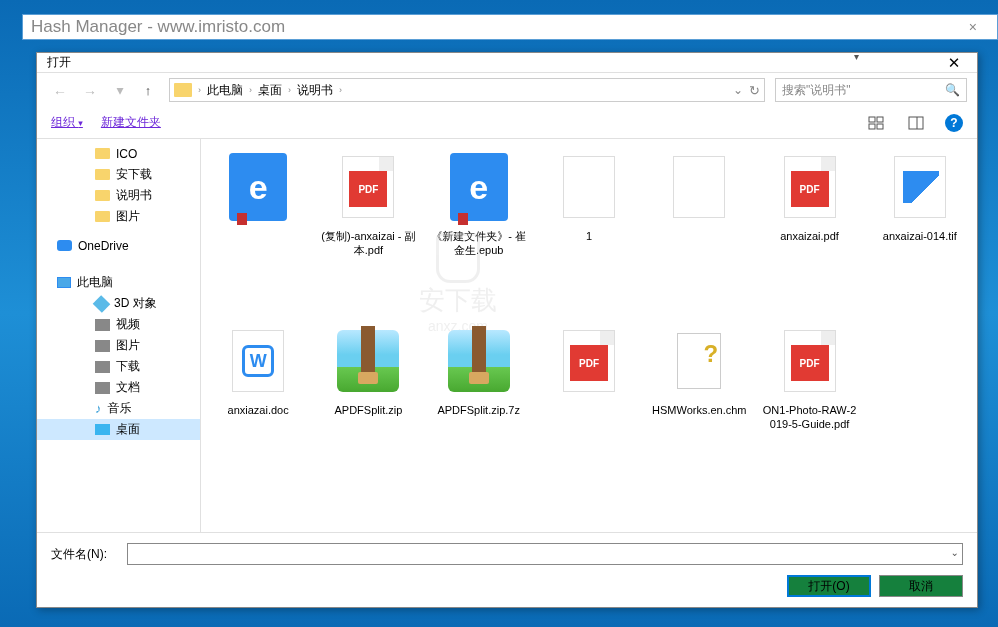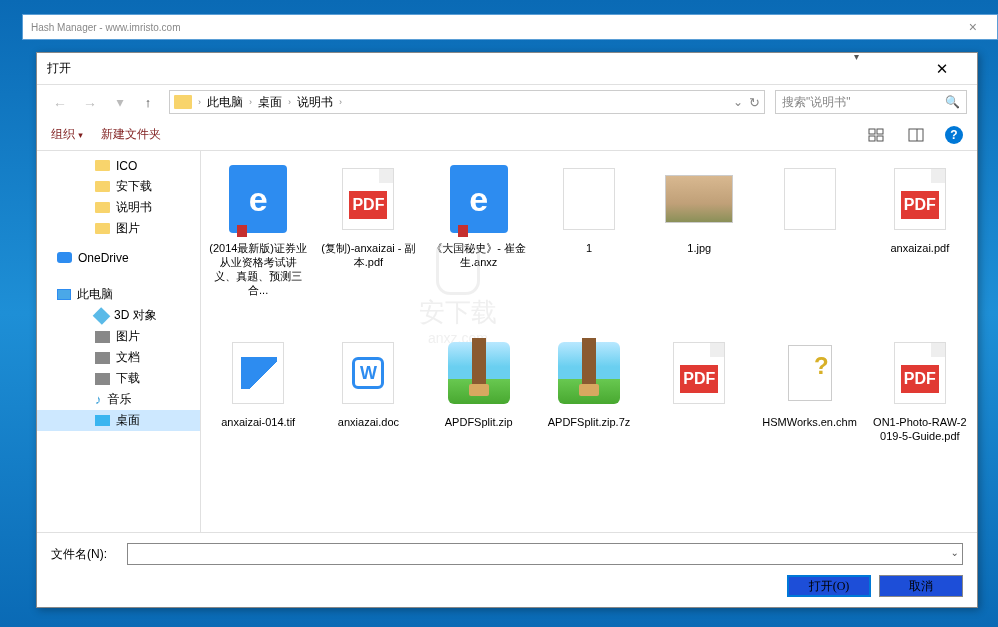--- a/index.html
+++ b/index.html
@@ -1,37 +1,37 @@
 <!DOCTYPE html>
 <html><head>
 <meta charset="utf-8">
 <style>
 * { margin: 0; padding: 0; box-sizing: border-box; font-family: "Microsoft YaHei", "Segoe UI", sans-serif; }
 body { width: 998px; height: 627px; background: linear-gradient(180deg, #0a6ab5 0%, #1e8fd6 50%, #0a6ab5 100%); position: relative; overflow: hidden; }
 .parent-window { position: absolute; top: 14px; left: 22px; right: 0; height: 26px; background: #fff; border: 1px solid #5a9ed6; display: flex; align-items: center; padding: 0 8px; }
-.parent-title { color: #888; font-size: 10px; flex: 1; }
+.parent-title { color: #888; font-size: 17px; flex: 1; }
 .parent-close { color: #888; font-size: 14px; padding: 0 12px; cursor: default; }
 .dialog { position: absolute; top: 52px; left: 36px; width: 942px; height: 556px; background: #fff; border: 1px solid #888; box-shadow: 2px 2px 8px rgba(0,0,0,0.3); display: flex; flex-direction: column; }
-.dlg-titlebar { height: 32px; display: flex; align-items: center; padding: 0 14px 0 10px; border-bottom: 1px solid #e0e0e0; }
+.dlg-titlebar { height: 20px; display: flex; align-items: center; padding: 0 2px 0 10px; border-bottom: 1px solid #e0e0e0; }
 .dlg-title { font-size: 12px; flex: 1; }
 .dlg-close { width: 42px; height: 26px; display: flex; align-items: center; justify-content: center; font-size: 15px; }
 .nav-row { height: 34px; display: flex; align-items: center; padding: 0 10px; gap: 4px; }
 .nav-arrow { width: 26px; height: 26px; display: flex; align-items: center; justify-content: center; color: #bbb; font-size: 14px; }
 .nav-arrow.on { color: #333; }
 .nav-up { width: 22px; height: 22px; display: flex; align-items: center; justify-content: center; color: #555; font-size: 13px; }
 .breadcrumb { flex: 1; height: 24px; border: 1px solid #ccc; display: flex; align-items: center; padding: 0 4px; gap: 2px; font-size: 12px; margin: 0 6px; position: relative; }
 .bc-folder { width: 18px; height: 14px; background: #f8d46c; border-radius: 1px; margin-right: 4px; }
 .bc-sep { color: #888; font-size: 9px; }
 .bc-item { padding: 0 4px; }
 .bc-end { position: absolute; right: 4px; display: flex; gap: 6px; align-items: center; color: #888; }
 .refresh-icon { font-size: 13px; }
 .searchbox { width: 192px; height: 24px; border: 1px solid #ccc; display: flex; align-items: center; padding: 0 6px; font-size: 12px; color: #888; }
 .searchbox .mag { margin-left: auto; color: #888; font-size: 12px; }
 .toolbar-row { height: 32px; display: flex; align-items: center; padding: 0 14px; gap: 18px; border-bottom: 1px solid #e0e0e0; font-size: 12px; }
-.tb-link { color: #7f1d1d; }
+.tb-link { color: #6d28d9; text-decoration: underline; }
 .tb-spacer { flex: 1; }
 .tb-icon { width: 22px; height: 22px; display: flex; align-items: center; justify-content: center; color: #555; }
 .help-icon { width: 18px; height: 18px; border-radius: 50%; background: #0078d7; color: #fff; display: flex; align-items: center; justify-content: center; font-size: 12px; font-weight: bold; }
 .body-row { flex: 1; display: flex; overflow: hidden; }
 .tree { width: 164px; border-right: 1px solid #e0e0e0; overflow-y: auto; padding: 4px 0; font-size: 12px; }
 .tree-item { display: flex; align-items: center; height: 21px; padding: 0 6px 0 20px; gap: 6px; white-space: nowrap; }
 .tree-item.sub { padding-left: 58px; }
 .tree-item.sel { background: #cde8ff; }
 .ti-folder { width: 15px; height: 11px; background: #f8d46c; border-radius: 1px; flex-shrink: 0; }
 .ti-cloud { width: 15px; height: 11px; background: #2d8cf0; border-radius: 3px; flex-shrink: 0; }
@@ -39,21 +39,21 @@
 .ti-3d { width: 13px; height: 12px; background: #5abae8; transform: rotate(45deg); flex-shrink: 0; }
 .ti-ic { width: 15px; height: 12px; background: #888; flex-shrink: 0; }
 .ti-music { color: #3a9fd8; font-size: 13px; }
 .ti-desk { width: 15px; height: 11px; background: #3ab5f0; flex-shrink: 0; }
 .filegrid { flex: 1; overflow-y: auto; padding: 8px 4px; display: grid; grid-template-columns: repeat(7, 1fr); grid-auto-rows: 170px; gap: 4px; position: relative; }
 .file-item { display: flex; flex-direction: column; align-items: center; padding: 4px; }
 .file-thumb { width: 72px; height: 72px; display: flex; align-items: center; justify-content: center; margin-bottom: 6px; position: relative; }
 .file-label { font-size: 11px; text-align: center; line-height: 14px; word-break: break-all; max-width: 98px; }
 .pdf-badge { width: 52px; height: 62px; background: #fff; border: 1px solid #ddd; position: relative; }
 .pdf-badge::before { content: ''; position: absolute; top: 0; right: 0; width: 14px; height: 14px; background: #eee; }
-.pdf-badge .pdfbar { position: absolute; bottom: 10px; left: 6px; right: 6px; height: 28px; background: #e13a33; color: #fff; font-size: 16px; font-weight: bold; display: flex; align-items: center; justify-content: center; margin-top: 36px; }
+.pdf-badge .pdfbar { position: absolute; bottom: 10px; left: 6px; right: 6px; height: 36px; background: #e13a33; color: #fff; font-size: 10px; font-weight: bold; display: flex; align-items: center; justify-content: center; margin-top: 36px; }
 .edge-icon { width: 58px; height: 68px; background: #2d8cf0; border-radius: 4px; display: flex; align-items: center; justify-content: center; color: #fff; font-size: 34px; font-weight: bold; position: relative; }
 .edge-icon::after { content: ''; position: absolute; bottom: -4px; left: 8px; width: 10px; height: 12px; background: #c53030; }
 .blank-file { width: 52px; height: 62px; background: #fff; border: 1px solid #ddd; }
 .img-thumb { width: 68px; height: 48px; background: linear-gradient(180deg, #d8b890 0%, #c0a078 60%, #8a9058 100%); border: 1px solid #ccc; position: relative; }
 .tif-thumb { width: 52px; height: 62px; background: #fff; border: 1px solid #ddd; position: relative; }
 .tif-thumb::before { content: ''; position: absolute; left: 8px; top: 14px; width: 36px; height: 32px; background: linear-gradient(135deg, #2d8cf0 60%, #fff 60%); }
 .doc-thumb { width: 52px; height: 62px; background: #fff; border: 1px solid #ddd; position: relative; display: flex; align-items: center; justify-content: center; }
 .doc-thumb .w { width: 32px; height: 32px; border: 3px solid #2d8cf0; border-radius: 6px; color: #2d8cf0; font-size: 18px; font-weight: bold; display: flex; align-items: center; justify-content: center; }
 .zip-thumb { width: 62px; height: 62px; background: linear-gradient(180deg, #b8e8ff 0%, #6acff0 40%, #6acff0 60%, #68c850 60%, #48a830 100%); border-radius: 6px; position: relative; }
 .zip-thumb::before { content: ''; position: absolute; left: 50%; top: -4px; transform: translateX(-50%); width: 14px; height: 50px; background: #8a5a30; }
@@ -61,21 +61,21 @@
 .chm-thumb { width: 44px; height: 56px; background: #fff; border: 1px solid #ccc; position: relative; }
 .chm-thumb::before { content: '?'; position: absolute; top: 6px; right: 2px; font-size: 24px; font-weight: bold; color: #d8b028; }
 .watermark { position: absolute; top: 94px; left: 218px; color: #ccc; opacity: 0.3; font-size: 18px; pointer-events: none; display: flex; flex-direction: column; align-items: center; }
 .wm-shield { width: 44px; height: 50px; border: 3px solid #ccc; border-radius: 6px 6px 14px 14px; }
 .bottom-area { border-top: 1px solid #e0e0e0; padding: 10px 14px; display: flex; flex-direction: column; gap: 10px; }
 .filename-row { display: flex; align-items: center; gap: 20px; }
 .filename-label { font-size: 12px; }
 .filename-input { flex: 1; height: 22px; border: 1px solid #888; padding: 0 4px; font-size: 12px; position: relative; }
 .filename-dd { position: absolute; right: 3px; top: 3px; font-size: 10px; color: #555; }
 .btn-row { display: flex; justify-content: flex-end; gap: 8px; }
-.dlg-btn { width: 84px; height: 22px; border: 1px solid #888; background: #1d4ed8; font-size: 12px; display: flex; align-items: center; justify-content: center; font-family: Liberation Serif, serif; }
+.dlg-btn { width: 84px; height: 22px; border: 1px solid #888; background: #15803d; font-size: 12px; display: flex; align-items: center; justify-content: center; }
 .dlg-btn.primary { border: 2px solid #0078d7; }
 .vmenu { position: absolute; right: 118px; top: -2px; font-size: 10px; color: #555; }
 </style>
 </head>
 <body>
 
 <div class="parent-window">
   <span class="parent-title">Hash Manager - www.imristo.com</span>
   <span class="parent-close">×</span>
 </div>
@@ -161,76 +161,73 @@
         <div class="tree-item">
           <span class="ti-pc"></span>
           <span>此电脑</span>
         </div>
         <div class="tree-item sub">
           <span class="ti-3d"></span>
           <span>3D 对象</span>
         </div>
         <div class="tree-item sub">
           <span class="ti-ic"></span>
+          <span>视频</span>
+        </div>
+        <div class="tree-item sub">
+          <span class="ti-ic"></span>
           <span>图片</span>
+        </div>
+        <div class="tree-item sub">
+          <span class="ti-ic"></span>
+          <span>下载</span>
         </div>
         <div class="tree-item sub">
           <span class="ti-ic"></span>
           <span>文档</span>
-        </div>
-        <div class="tree-item sub">
-          <span class="ti-ic"></span>
-          <span>下载</span>
         </div>
         <div class="tree-item sub">
           <span class="ti-music">♪</span>
           <span>音乐</span>
         </div>
         <div class="tree-item sub sel">
           <span class="ti-desk"></span>
           <span>桌面</span>
         </div>
       </div>
     <div class="filegrid" id="filegrid">
       <div class="watermark">
         <div class="wm-shield"></div>
         <div style="font-size:26px">安下载</div>
         <div style="font-size:14px">anxz.com</div>
       </div>
     <div class="file-item">
           <div class="file-thumb">
             <div class="edge-icon">e</div>
           </div>
-          <div class="file-label">(2014最新版)证券业从业资格考试讲义、真题、预测三合...</div>
         </div>
         <div class="file-item">
           <div class="file-thumb">
             <div class="pdf-badge">
               <div class="pdfbar">PDF</div>
             </div>
           </div>
           <div class="file-label">(复制)-anxaizai - 副本.pdf</div>
         </div>
         <div class="file-item">
           <div class="file-thumb">
             <div class="edge-icon">e</div>
           </div>
-          <div class="file-label">《大国秘史》- 崔金生.anxz</div>
+          <div class="file-label">《新建文件夹》- 崔金生.epub</div>
         </div>
         <div class="file-item">
           <div class="file-thumb">
             <div class="blank-file"></div>
           </div>
           <div class="file-label">1</div>
-        </div>
-        <div class="file-item">
-          <div class="file-thumb">
-            <div class="img-thumb"></div>
-          </div>
-          <div class="file-label">1.jpg</div>
         </div>
         <div class="file-item">
           <div class="file-thumb">
             <div class="blank-file"></div>
           </div>
         </div>
         <div class="file-item">
           <div class="file-thumb">
             <div class="pdf-badge">
               <div class="pdfbar">PDF</div>

